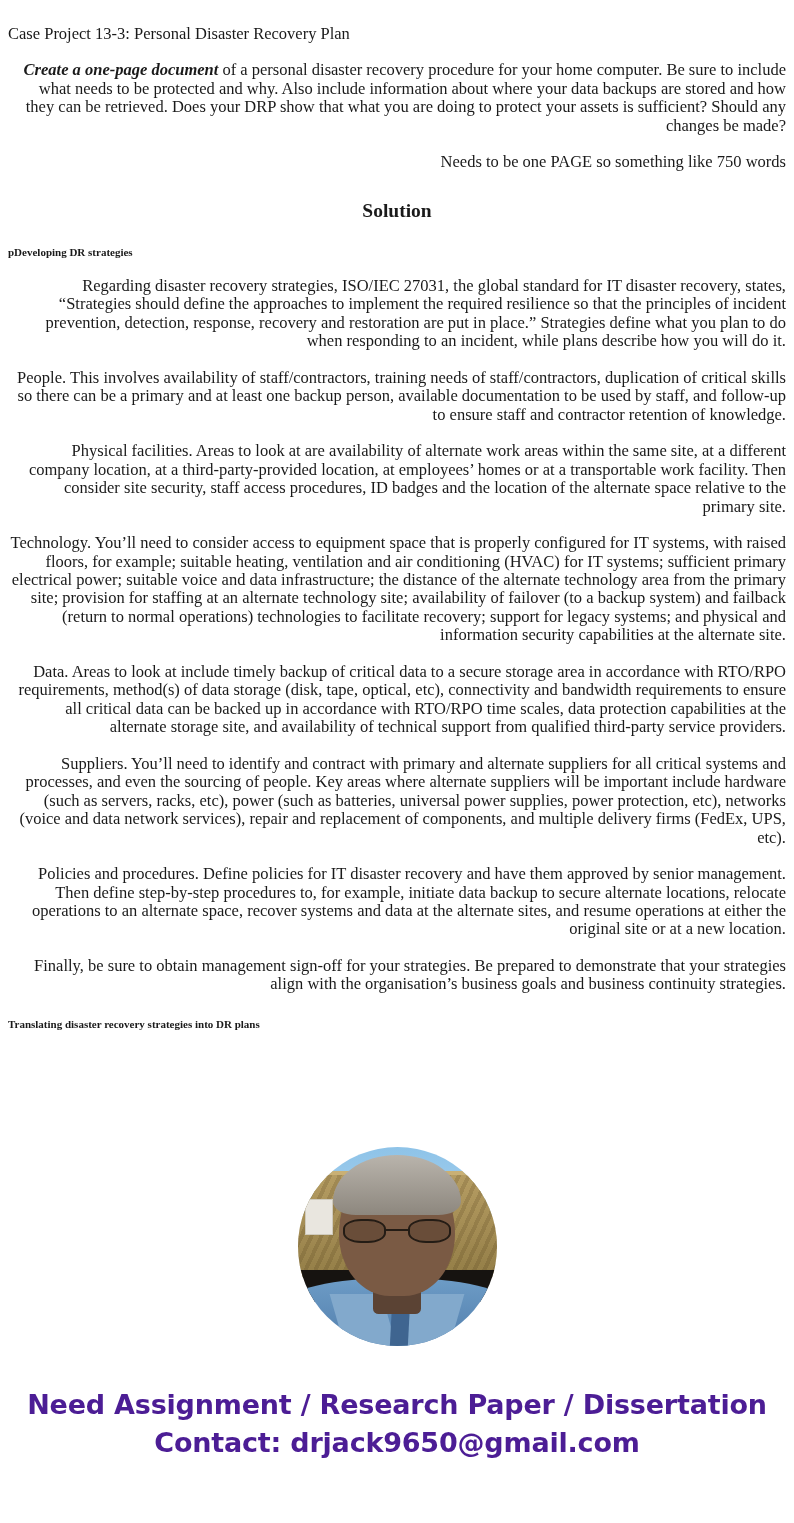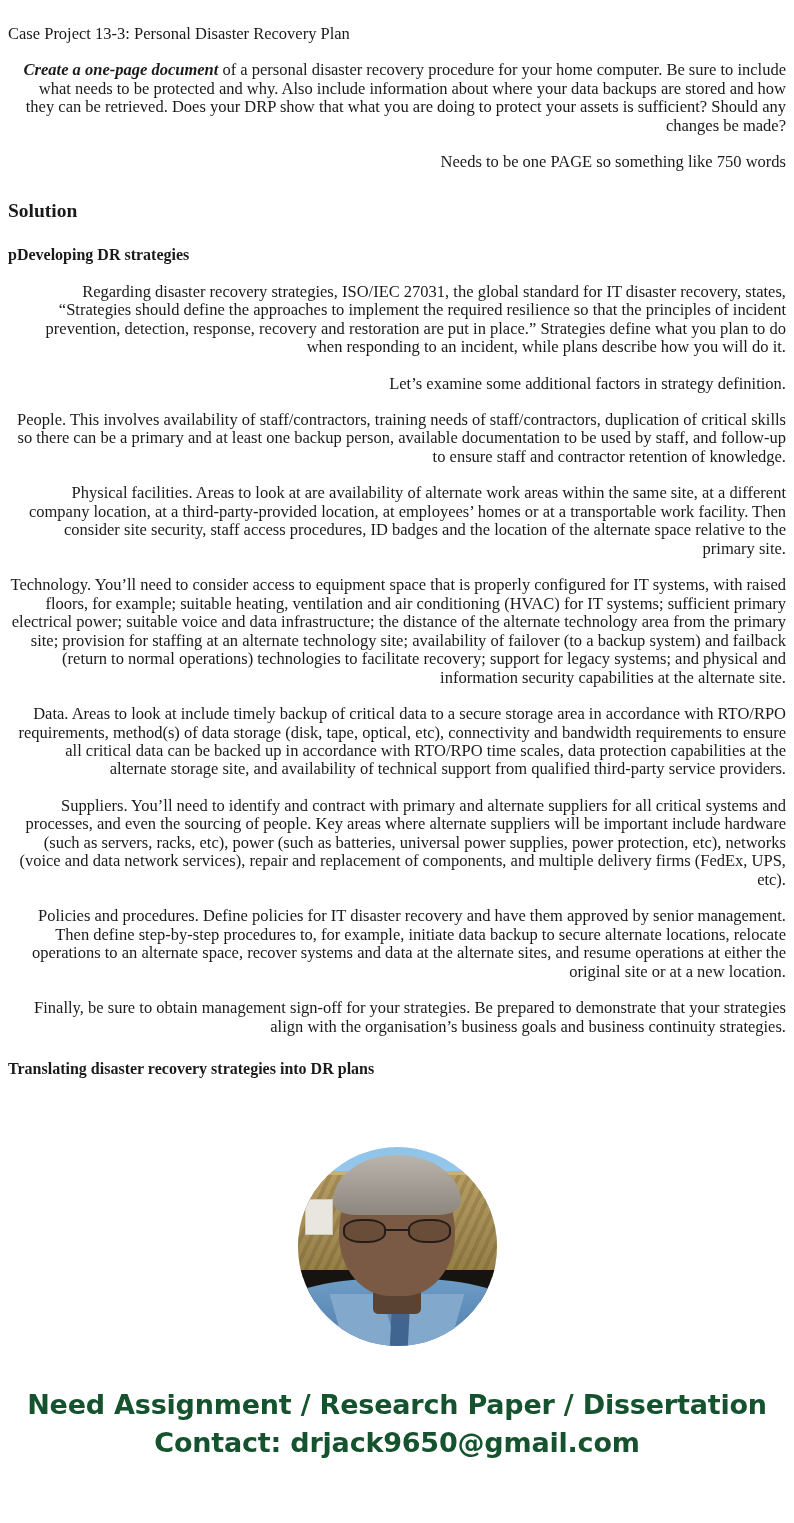--- a/index.html
+++ b/index.html
@@ -46,24 +46,25 @@
   }
   .lead-b {
     font-weight: normal;
   }
 
   h2.section-title {
     font-size: 19.5px;
     line-height: 1.15;
     font-weight: bold;
     margin: 28px 0 0 0;
+    text-align: center;
   }
 
   h3.sub-title {
-    font-size: 16px;
+    font-size: 11px;
     line-height: 1.15;
     font-weight: bold;
     margin: 24px 0 0 0;
   }
 
   
   .portrait-wrap {
     width: 794px;
     display: flex;
     justify-content: center;
@@ -204,21 +205,21 @@
     height: 2px;
     background: #241c15;
   }
 
   
   .promo {
     width: 794px;
     text-align: center;
     font-family: "DejaVu Sans", "Liberation Sans", sans-serif;
     font-weight: bold;
-    color: #14532d;
+    color: #4c1d95;
     padding-top: 44px;
     padding-bottom: 28px;
     box-sizing: border-box;
   }
   .promo-line {
     font-size: 27px;
     line-height: 1.12;
     letter-spacing: -0.2px;
   }
   .promo-contact {
@@ -241,21 +242,20 @@
 
     <p class="para">Needs to be one PAGE so something like 750 words</p>
 
     <h2 class="section-title">Solution</h2>
 
     <h3 class="sub-title">pDeveloping DR strategies</h3>
 
     <p class="para">Regarding disaster recovery strategies, ISO/IEC 27031, the global standard for IT disaster recovery, states, “Strategies should define the approaches to implement the required resilience so that the principles of incident prevention, detection, response, recovery and restoration are put in place.” Strategies define what you plan to do when responding to an incident, while plans describe how you will do it.</p>
 
 
-    <p class="para">Let’s examine some additional factors in strategy definition.</p>
 
     <p class="para"><span class="lead-b">People.</span><span> This involves availability of staff/contractors, training needs of staff/contractors, duplication of critical skills so there can be a primary and at least one backup person, available documentation to be used by staff, and follow-up to ensure staff and contractor retention of knowledge.</span></p>
 
     <p class="para"><span class="lead-b">Physical facilities.</span><span> Areas to look at are availability of alternate work areas within the same site, at a different company location, at a third-party-provided location, at employees’ homes or at a transportable work facility. Then consider site security, staff access procedures, ID badges and the location of the alternate space relative to the primary site.</span></p>
 
     <p class="para"><span class="lead-b">Technology.</span><span> You’ll need to consider access to equipment space that is properly configured for IT systems, with raised floors, for example; suitable heating, ventilation and air conditioning (HVAC) for IT systems; sufficient primary electrical power; suitable voice and data infrastructure; the distance of the alternate technology area from the primary site; provision for staffing at an alternate technology site; availability of failover (to a backup system) and failback (return to normal operations) technologies to facilitate recovery; support for legacy systems; and physical and information security capabilities at the alternate site.</span></p>
 
     <p class="para"><span class="lead-b">Data.</span><span> Areas to look at include timely backup of critical data to a secure storage area in accordance with RTO/RPO requirements, method(s) of data storage (disk, tape, optical, etc), connectivity and bandwidth requirements to ensure all critical data can be backed up in accordance with RTO/RPO time scales, data protection capabilities at the alternate storage site, and availability of technical support from qualified third-party service providers.</span></p>
 
     <p class="para"><span class="lead-b">Suppliers.</span><span> You’ll need to identify and contract with primary and alternate suppliers for all critical systems and processes, and even the sourcing of people. Key areas where alternate suppliers will be important include hardware (such as servers, racks, etc), power (such as batteries, universal power supplies, power protection, etc), networks (voice and data network services), repair and replacement of components, and multiple delivery firms (FedEx, UPS, etc).</span></p>

